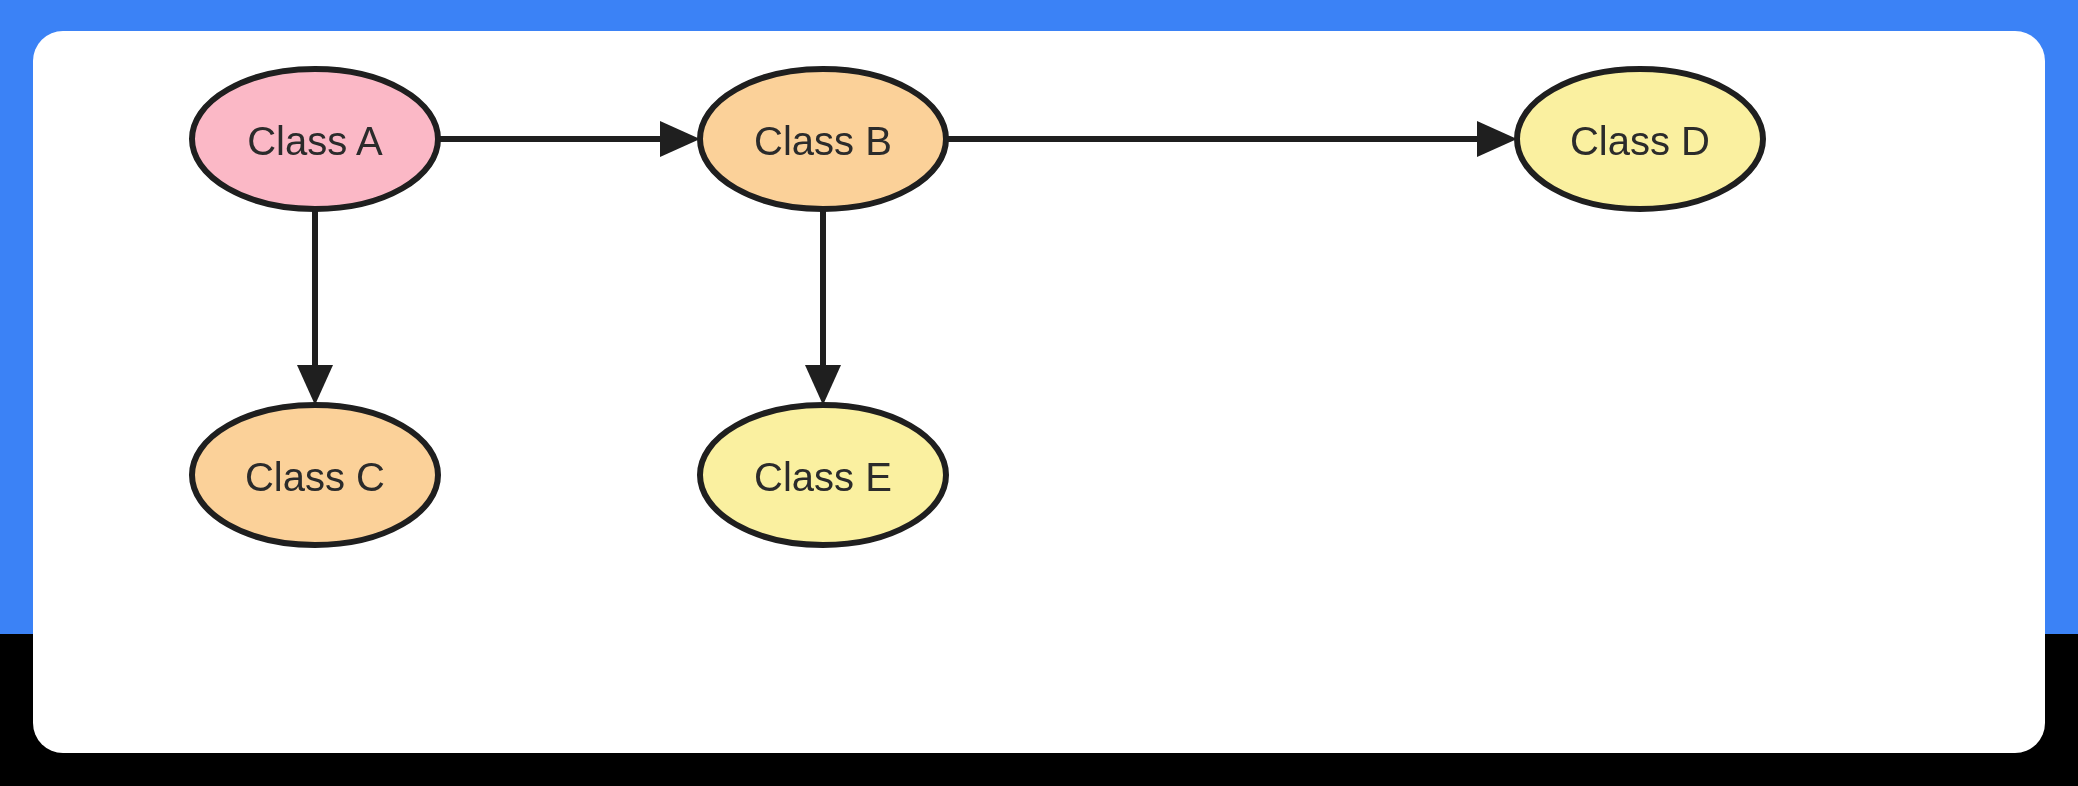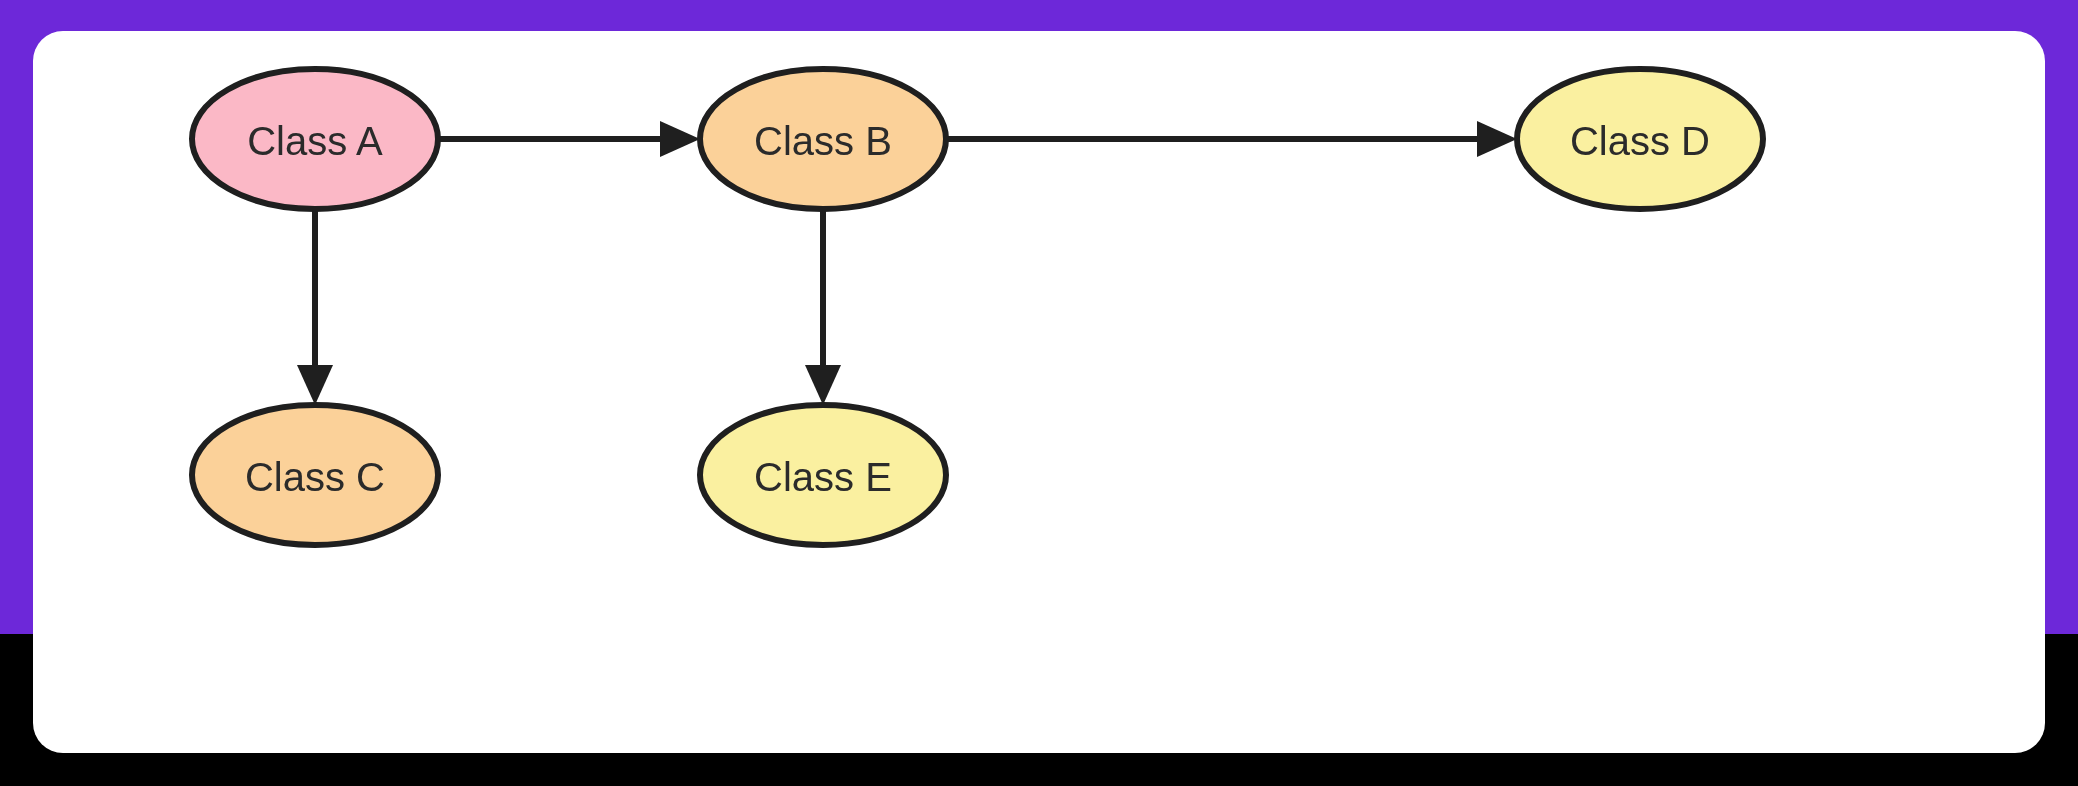--- a/index.html
+++ b/index.html
@@ -10,21 +10,21 @@
   body {
     width: 2078px;
     height: 786px;
     overflow: hidden;
     font-family: "Liberation Sans", sans-serif;
   }
   #stage {
     position: relative;
     width: 2078px;
     height: 634px;
-    background: #6d28d9;
+    background: #3b82f6;
   }
   #canvas-panel {
     position: absolute;
     left: 33px;
     top: 31px;
     width: 2012px;
     height: 722px;
     background: #ffffff;
     border-radius: 30px;
     overflow: hidden;

